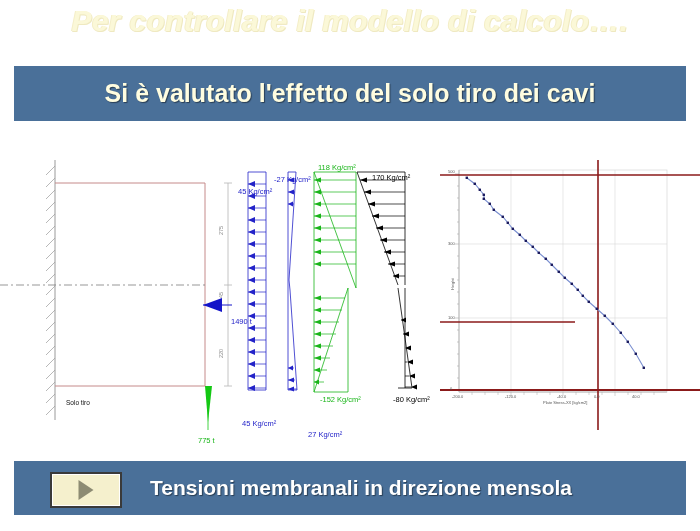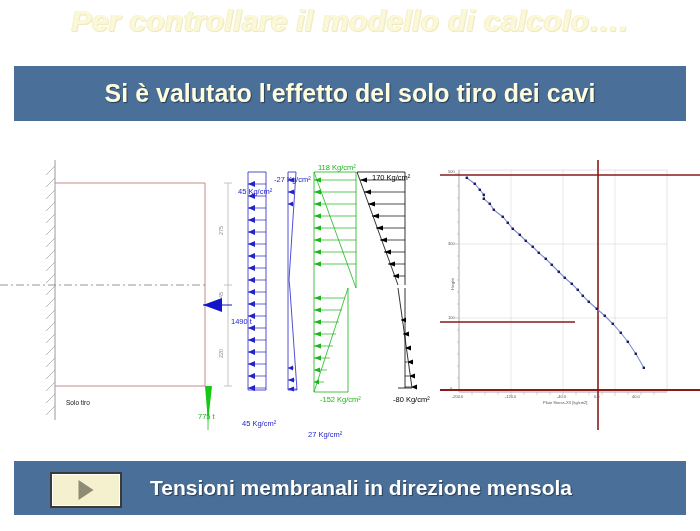--- a/index.html
+++ b/index.html
@@ -392,21 +392,21 @@
   <div class="lbl lbl-blue" style="left:272px;top:406px;padding-left:36px;">27 Kg/cm²</div>
 
   <div class="lbl lbl-green" style="left:318px;top:163px;">118 Kg/cm²</div>
   <div class="lbl lbl-green" style="left:320px;top:395px;">-152 Kg/cm²</div>
 
   <div class="lbl lbl-black" style="left:372px;top:173px;">170  Kg/cm²</div>
   <div class="lbl lbl-black" style="left:382px;top:395px;margin-left:11px;">-80 Kg/cm²</div>
 
   <div class="lbl" style="left:66px;top:399px;color:#111;font-size:6.5px;">Solo tiro</div>
   <div class="lbl lbl-blue" style="left:231px;top:293px;">1490 t</div>
-  <div class="lbl lbl-green" style="left:198px;top:412px;">775 t</div>
+  <div class="lbl lbl-green" style="left:198px;top:436px;">775 t</div>
 
   <div class="lbl lbl-gray" style="left:218px;top:235px;transform:rotate(-90deg);transform-origin:left top;">275</div>
   <div class="lbl lbl-gray" style="left:218px;top:298px;transform:rotate(-90deg);transform-origin:left top;">45</div>
   <div class="lbl lbl-gray" style="left:218px;top:358px;transform:rotate(-90deg);transform-origin:left top;">220</div>
 
   <div class="lbl lbl-chart" style="left:452px;top:394px;">-200.0</div>
   <div class="lbl lbl-chart" style="left:505px;top:394px;">-120.0</div>
   <div class="lbl lbl-chart" style="left:557px;top:394px;">-40.0</div>
   <div class="lbl lbl-chart" style="left:594px;top:394px;">0.0</div>
   <div class="lbl lbl-chart" style="left:632px;top:394px;">40.0</div>

